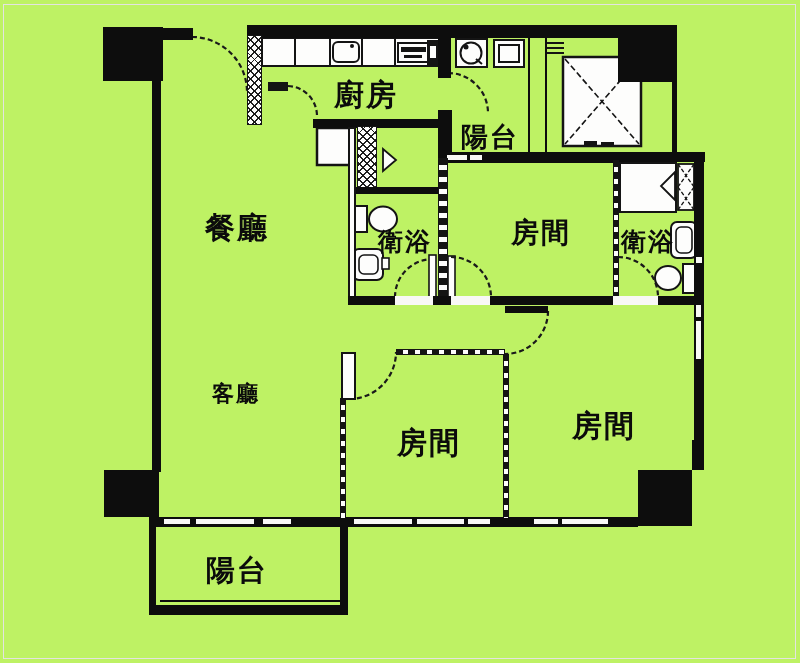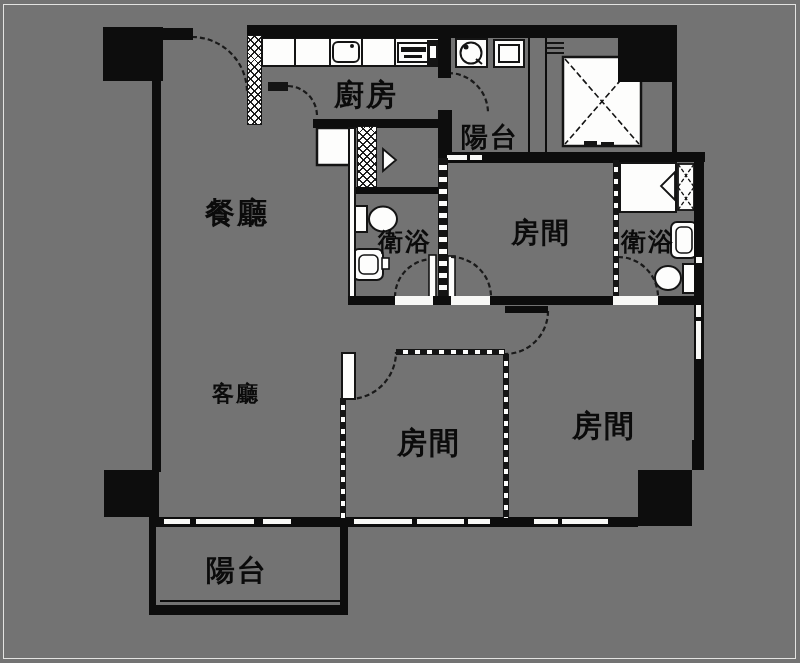--- a/index.html
+++ b/index.html
@@ -1,17 +1,17 @@
 <!DOCTYPE html>
 <html><head>
 <meta charset="utf-8">
 <title>Floor Plan</title>
 <style>
   html,body{margin:0;padding:0;background:#f6f6f4;}
-  #canvas{position:relative;width:800px;height:663px;background:#737373;overflow:hidden;
+  #canvas{position:relative;width:800px;height:663px;background:#bef264;overflow:hidden;
           font-family:Liberation Sans, sans-serif;text-align:center;}
   .w{position:absolute;background:#0d0d0d;}
   .win{position:absolute;background:#f8f8f6;}
   .scanline{position:absolute;border:1px solid #e3e3e1;}
   .dashv{position:absolute;background-color:#fdfdfc;
          background-image:repeating-linear-gradient(180deg,#141414 0 7px,rgba(0,0,0,0) 7px 12px);
          border-left:1.6px solid #141414;border-right:1.6px solid #141414;box-sizing:border-box;}
   .dashh{position:absolute;background-color:#fdfdfc;
          background-image:repeating-linear-gradient(90deg,#141414 0 7px,rgba(0,0,0,0) 7px 12px);
          border-top:1.6px solid #141414;border-bottom:1.6px solid #141414;box-sizing:border-box;}
@@ -202,21 +202,21 @@
   <div class="win" style="left:613px;top:296px;width:45px;height:9px;"></div>
   <div class="w" style="left:505px;top:306px;width:43px;height:7px;"></div>
 
   <div class="dashh" style="left:396px;top:349px;width:109px;height:6px;"></div>
   <div class="outlineWall" style="left:341px;top:352px;width:15px;height:48px;"></div>
   <div class="dashv" style="left:340px;top:398px;width:6px;height:120px;"></div>
   <div class="dashv" style="left:503px;top:354px;width:6px;height:164px;"></div>
 
   <div class="room-label" style="left:366px;top:95px;font-size:30px;">廚房</div>
   <div class="room-label" style="left:490px;top:137px;font-size:27px;">陽台</div>
-  <div class="room-label" style="left:237px;top:213px;font-size:30px;">餐廳</div>
+  <div class="room-label" style="left:237px;top:228px;font-size:30px;">餐廳</div>
   <div class="room-label" style="left:405px;top:241px;font-size:25px;">衛浴</div>
   <div class="room-label" style="left:541px;top:233px;font-size:28px;">房間</div>
   <div class="room-label" style="left:648px;top:241px;font-size:25px;">衛浴</div>
   <div class="room-label" style="left:236px;top:394px;font-size:22px;">客廳</div>
   <div class="room-label" style="left:429px;top:443px;font-size:30px;">房間</div>
   <div class="room-label" style="left:604px;top:426px;font-size:30px;">房間</div>
   <div class="room-label" style="left:237px;top:570px;font-size:29px;">陽台</div>
 
 </div>
 

